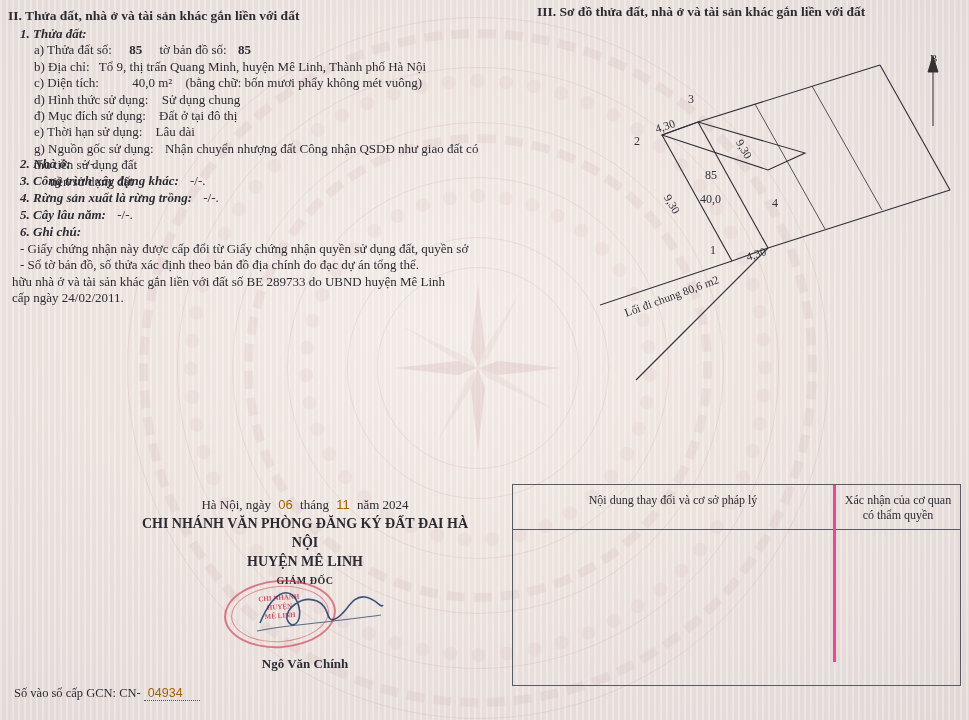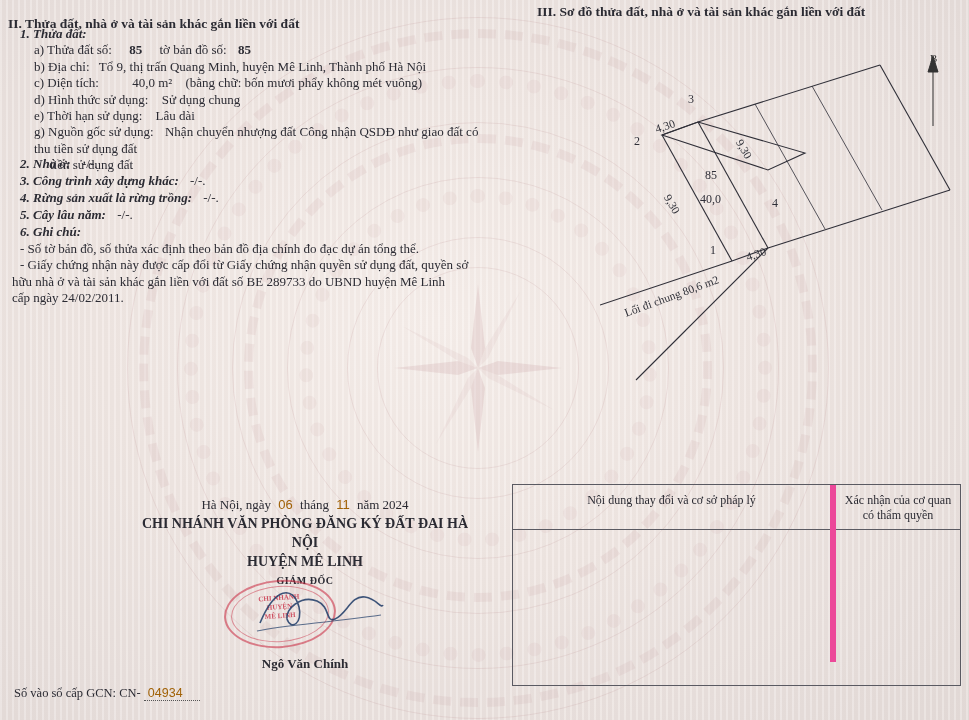--- a/index.html
+++ b/index.html
@@ -43,21 +43,21 @@
   .wm-star{
     position:absolute;left:50%;top:50%;transform:translate(-50%,-50%);
   }
 
   .content{position:absolute;inset:0;}
 
   
   .sec-title{
     font-weight:bold;font-size:13.5px;
   }
-  #sec2-title{position:absolute;left:8px;top:16px;font-family:Liberation Serif, serif;}
+  #sec2-title{position:absolute;left:8px;top:8px;font-family:Liberation Serif, serif;}
   #sec3-title{position:absolute;left:537px;top:4px;}
 
   .blk{position:absolute;left:20px;font-size:13px;line-height:16.4px;}
   .ital{font-style:italic;font-weight:bold;}
   .sub{padding-left:14px;display:block;}
   .v{font-weight:bold;}
   .hand{
     font-family:Liberation Sans, sans-serif;
     color:#a16207;
   }
@@ -98,21 +98,21 @@
   .tbl{
     position:absolute;left:512px;top:484px;width:447px;height:200px;
     border:1px solid #5a5a62;
     font-size:12px;
   }
   .tbl .hdr{
     height:22px;line-height:22px;text-align:center;font-weight:bold;
     border-bottom:1px solid #5a5a62;
   }
   .tbl .row{display:flex;height:100%;}
-  .tbl .c1{flex:0 0 323px;border-right:6px solid #ec4899;box-sizing:border-box;}
+  .tbl .c1{flex:0 0 323px;border-right:3px solid #ec4899;box-sizing:border-box;}
   .tbl .c2{flex:1;box-sizing:border-box;}
   .tbl .cap{padding:8px 6px 0;text-align:center;line-height:15px;}
   .tbl .sub-hr{border-bottom:1px solid #5a5a62;}
 
   .footer{position:absolute;left:14px;top:686px;font-size:12.5px;}
   .u-dot{border-bottom:1px dotted #555;display:inline-block;min-width:52px;}
 </style>
 </head>
 <body>
 
@@ -167,20 +167,24 @@
     <div class="sub">
       <span>c) Diện tích:</span>
       <span style="padding:0 10px 0 30px;">40,0 m²</span>
       <span>(bằng chữ: bốn mươi phẩy không mét vuông)</span>
     </div>
     <div class="sub">
       <span>d) Hình thức sử dụng:</span>
       <span style="padding-left:10px;">Sử dụng chung</span>
     </div>
     <div class="sub">
+      <span>đ) Mục đích sử dụng:</span>
+      <span style="padding-left:10px;">Đất ở tại đô thị</span>
+    </div>
+    <div class="sub">
       <span>e) Thời hạn sử dụng:</span>
       <span style="padding-left:10px;">Lâu dài</span>
     </div>
     <div class="sub">
       <span>g) Nguồn gốc sử dụng:</span>
       <span style="padding-left:8px;">Nhận chuyển nhượng đất Công nhận QSDĐ như giao đất có thu tiền sử dụng đất</span>
     </div>
     <div class="sub" style="padding-left:30px;">tiền sử dụng đất</div>
   </div>
 
@@ -198,22 +202,22 @@
   </div>
   <div class="blk" style="top:207px;">
     <span class="ital">5. Cây lâu năm:</span>
     <span style="padding-left:8px;">-/-.</span>
   </div>
   <div class="blk" style="top:224px;">
     <span class="ital">6. Ghi chú:</span>
   </div>
 
   <div class="blk" style="top:241px;width:470px;">
+    <div>- Giấy chứng nhận này được cấp đổi từ Giấy chứng nhận quyền sử dụng đất, quyền sở</div>
     <div>- Số tờ bản đồ, số thửa xác định theo bản đồ địa chính đo đạc dự án tổng thể.</div>
-    <div>- Giấy chứng nhận này được cấp đổi từ Giấy chứng nhận quyền sử dụng đất, quyền sở</div>
     <div style="margin-left:-8px;">hữu nhà ở và tài sản khác gắn liền với đất số BE 289733 do UBND huyện Mê Linh</div>
     <div style="margin-left:-8px;">cấp ngày 24/02/2011.</div>
   </div>
 
   <div class="sketch">
     <svg width="360" height="380" viewBox="0 0 360 380">
 
       <polygon points="62,105 98,92 205,123 168,140" fill="none" stroke="#2f2f38" stroke-width="1.1"></polygon>
 
       <polygon points="98,92 205,123 300,112 300,80" fill="none" stroke="#2f2f38" stroke-width="0"></polygon>

